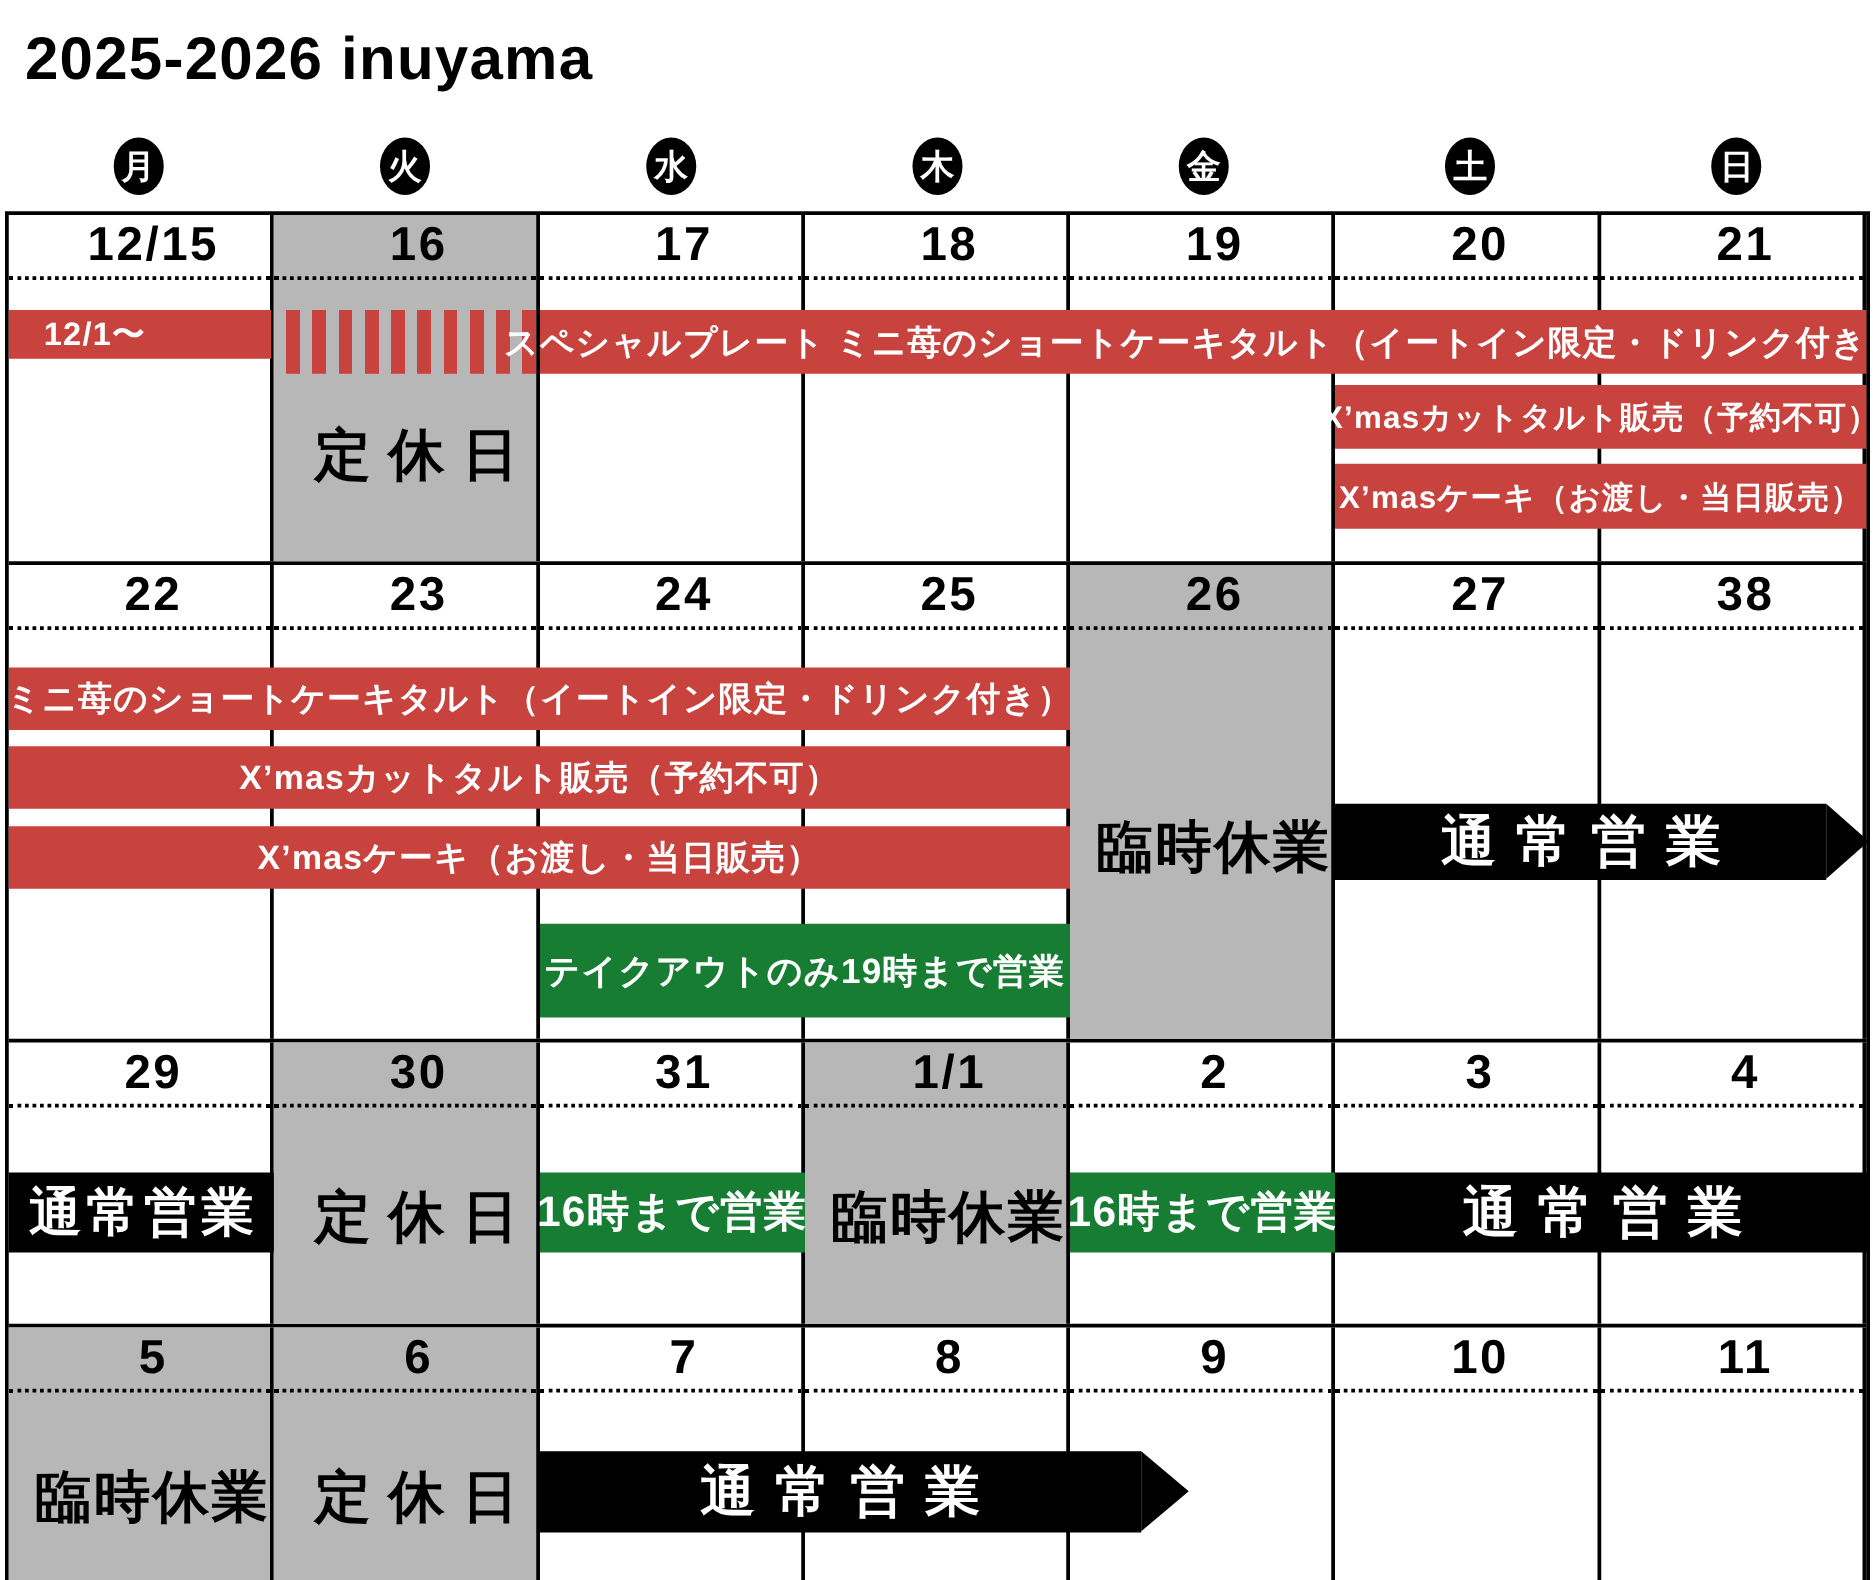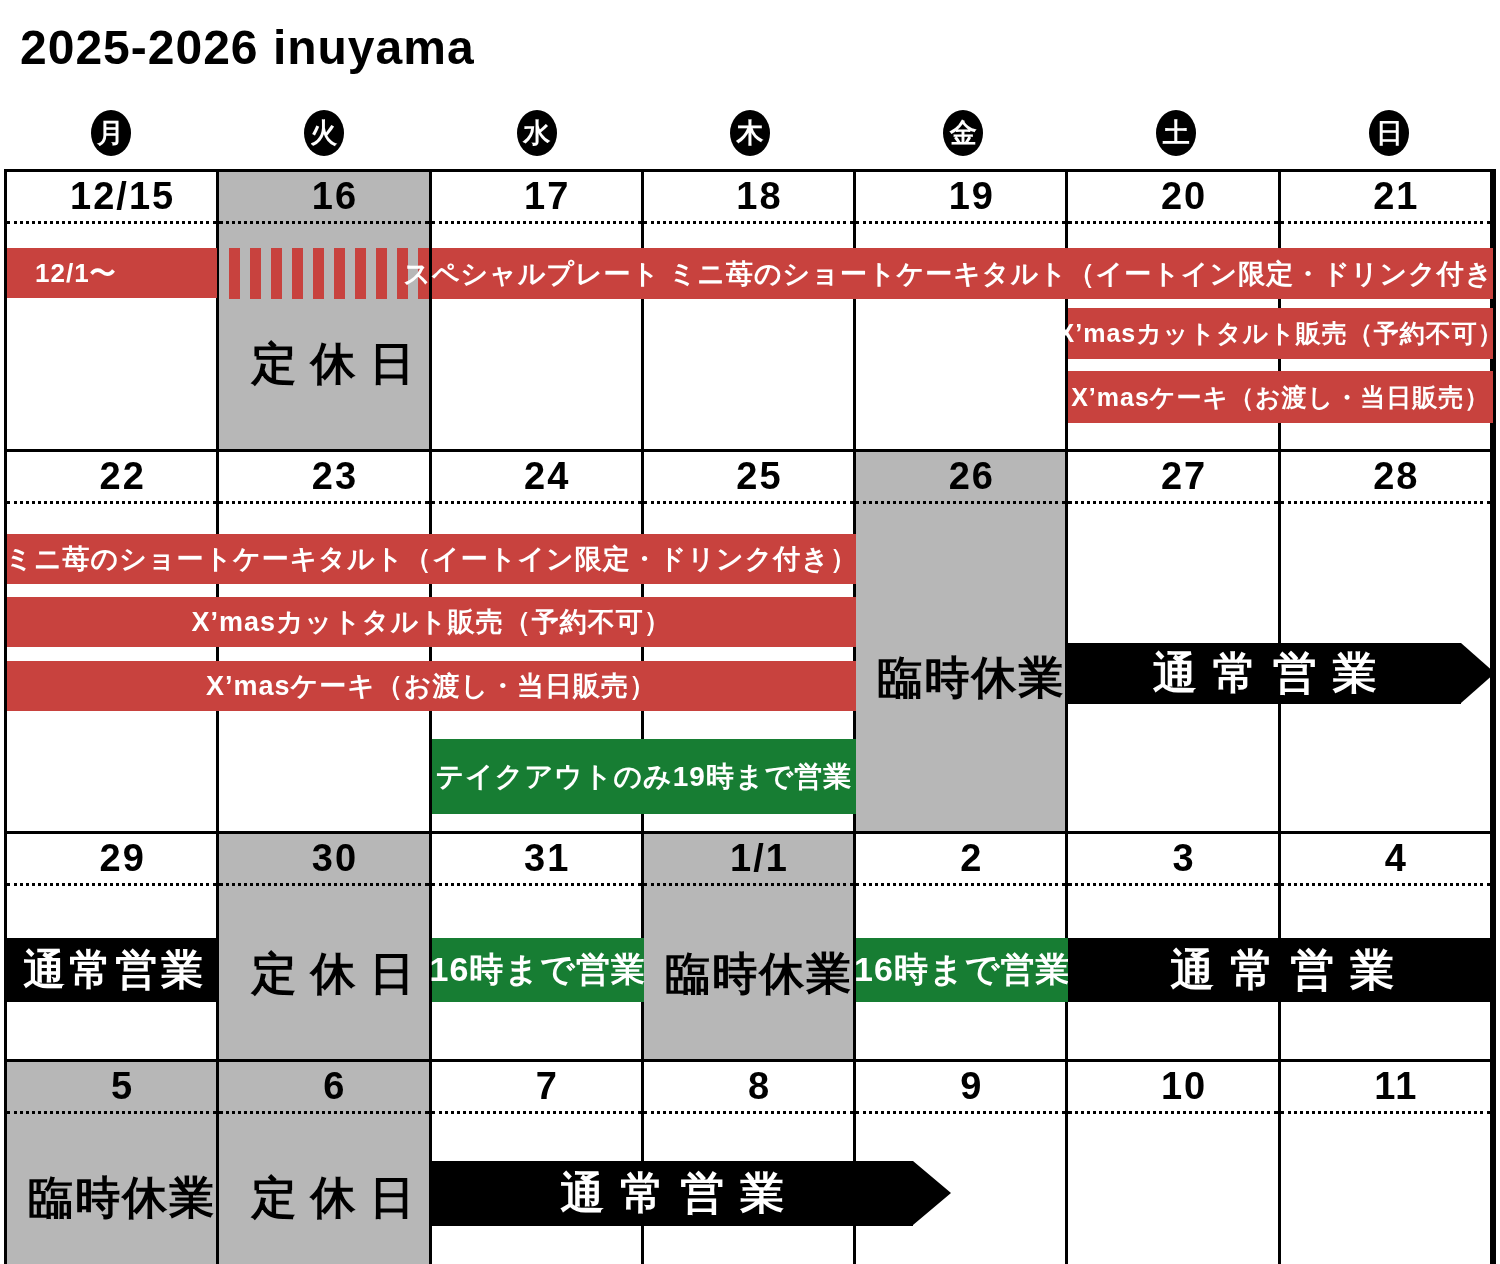--- a/index.html
+++ b/index.html
@@ -30,21 +30,21 @@
   .w3 .closed-label{top:110px;}
   .w4 .closed-label{top:106px;}
 
   .banner{position:absolute;display:flex;align-items:center;justify-content:center;
           color:#fff;font-weight:bold;z-index:2;white-space:nowrap;box-sizing:border-box;}
   .red{background:#c8423e;font-size:27px;letter-spacing:1px;}
   .green{background:#177d33;font-size:34px;letter-spacing:1px;}
   .black{background:#000;font-size:44px;letter-spacing:16px;text-indent:16px;}
 
   
-  .b-a1{top:76px;left:0;width:calc(14.2857% - 2px);height:50px;justify-content:flex-start;padding-left:28px;font-size:26px;}
+  .b-a1{top:76px;left:0;width:calc(14.2857% - 2px);height:39px;justify-content:flex-start;padding-left:28px;font-size:26px;}
   .b-a2{top:76px;left:14.2857%;width:calc(14.2857% - 1px);height:51px;
         background:repeating-linear-gradient(90deg,rgba(0,0,0,0) 0 10px,#c8423e 10px 21px);}
   .b-a3{top:76px;left:28.5714%;width:71.4286%;height:51px;}
   .b-b1{top:136px;left:71.4286%;width:28.5714%;height:51px;font-size:25px;}
   .b-c1{top:199px;left:71.4286%;width:28.5714%;height:52px;font-size:25px;}
   
   .b-d{top:82px;left:0;width:57.1429%;height:50px;}
   .b-e{top:145px;left:0;width:57.1429%;height:50px;}
   .b-f{top:209px;left:0;width:57.1429%;height:50px;}
   .b-g{top:287px;left:28.5714%;width:28.5714%;height:75px;font-size:28px;}
@@ -138,21 +138,21 @@
           <div class="date">25</div>
         </div>
       <div class="day gray">
         <div class="date">26</div>
         <div class="closed-label rinji">臨時休業</div>
       </div>
       <div class="day">
           <div class="date">27</div>
         </div>
       <div class="day">
-          <div class="date">28</div>
+          <div class="date">38</div>
         </div>
 
       <div class="banner red b-d">ミニ苺のショートケーキタルト（イートイン限定・ドリンク付き）</div>
       <div class="banner red b-e">X’masカットタルト販売（予約不可）</div>
       <div class="banner red b-f">X’masケーキ（お渡し・当日販売）</div>
       <div class="banner green b-g">テイクアウトのみ19時まで営業</div>
       <div class="banner black b-h">通常営業</div>
     </div>
 
     <div class="week w3">

